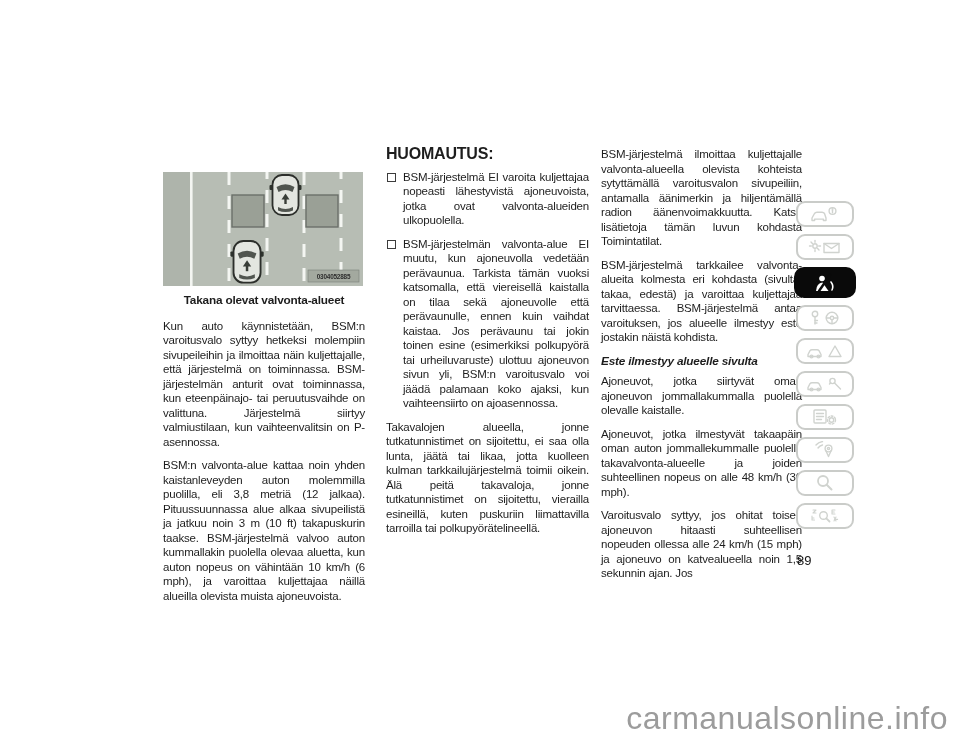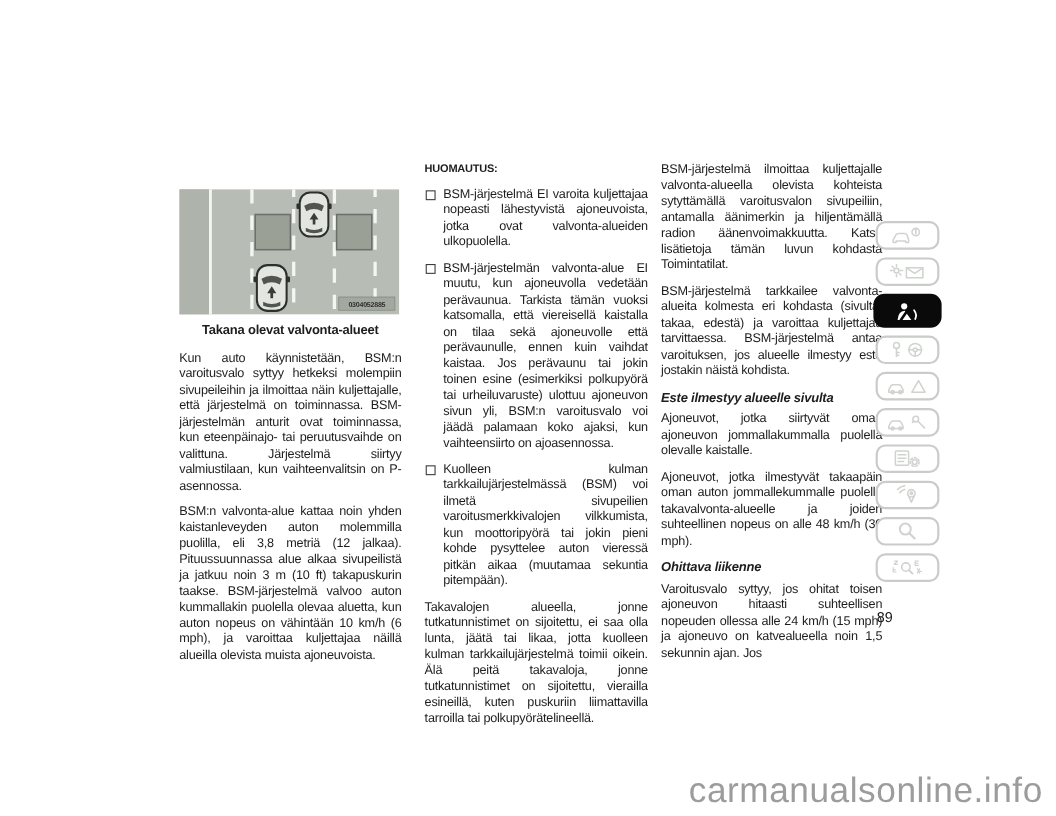--- a/index.html
+++ b/index.html
@@ -6,21 +6,21 @@
   .page{
     position:relative;width:960px;height:742px;background:#ffffff;overflow:hidden;
     font-family:"Liberation Sans", sans-serif;color:#1d1d1d;
   }
   .col{position:absolute;font-size:11.5px;line-height:14.5px;letter-spacing:-0.2px;}
   .col p{margin:0 0 9px 0;text-align:justify;}
   #col1{left:163px;top:172px;width:202px;}
   #col2{left:386px;top:147px;width:203px;}
   #col3{left:601px;top:147px;width:201px;}
   .caption{font-weight:bold;text-align:center;font-size:11.8px;margin:7px 0 11px 0;}
-  .note-heading{font-weight:bold;font-size:10px;margin:0 0 8px 0;}
+  .note-heading{font-weight:bold;font-size:16px;margin:0 0 8px 0;}
   .bullet{display:flex;margin:0 0 9px 0;}
   .bullet .sq{flex:0 0 auto;width:7px;height:7px;border:1.5px solid #3c3c3c;margin:3px 7px 0 1px;background:#fff;}
   .bullet .bt{text-align:justify;}
   .subhead{font-weight:bold;font-size:11.8px;margin:2px 0 6px 0;font-style:italic;}
   .page-number{position:absolute;left:797px;top:553px;font-size:13px;font-weight:normal;color:#141414;}
   .chapter-tabs{position:absolute;left:796px;top:201px;width:70px;}
   .tab{
     width:58px;height:26px;border:2px solid #caccc9;border-radius:9px;margin:0 0 7px 0;
     display:flex;align-items:center;justify-content:center;background:#fff;box-sizing:border-box;
   }
@@ -73,34 +73,29 @@
   <div class="col" id="col2">
     <div class="note-heading">HUOMAUTUS:</div>
     <div class="bullet">
       <span class="sq"></span>
       <span class="bt">BSM-järjestelmä EI varoita kuljettajaa nopeasti lähestyvistä ajoneuvoista, jotka ovat valvonta-alueiden ulkopuolella.</span>
     </div>
     <div class="bullet">
       <span class="sq"></span>
       <span class="bt">BSM-järjestelmän valvonta-alue EI muutu, kun ajoneuvolla vedetään perävaunua. Tarkista tämän vuoksi katsomalla, että viereisellä kaistalla on tilaa sekä ajoneuvolle että perävaunulle, ennen kuin vaihdat kaistaa. Jos perävaunu tai jokin toinen esine (esimerkiksi polkupyörä tai urheiluvaruste) ulottuu ajoneuvon sivun yli, BSM:n varoitusvalo voi jäädä palamaan koko ajaksi, kun vaihteensiirto on ajoasennossa.</span>
     </div>
-    <div class="bullet">
-      <span class="sq"></span>
-      <span class="bt">Kuolleen kulman tarkkailujärjestelmässä (BSM) voi ilmetä sivupeilien varoitusmerkkivalojen vilkkumista, kun moottoripyörä tai jokin pieni kohde pysyttelee auton vieressä pitkän aikaa (muutamaa sekuntia pitempään).</span>
-    </div>
     <p>Takavalojen alueella, jonne tutkatunnistimet on sijoitettu, ei saa olla lunta, jäätä tai likaa, jotta kuolleen kulman tarkkailujärjestelmä toimii oikein. Älä peitä takavaloja, jonne tutkatunnistimet on sijoitettu, vierailla esineillä, kuten puskuriin liimattavilla tarroilla tai polkupyörätelineellä.</p>
   </div>
 
   <div class="col" id="col3">
     <p>BSM-järjestelmä ilmoittaa kuljettajalle valvonta-alueella olevista kohteista sytyttämällä varoitusvalon sivupeiliin, antamalla äänimerkin ja hiljentämällä radion äänenvoimakkuutta. Katso lisätietoja tämän luvun kohdasta Toimintatilat.</p>
     <p>BSM-järjestelmä tarkkailee valvonta-alueita kolmesta eri kohdasta (sivulta, takaa, edestä) ja varoittaa kuljettajaa tarvittaessa. BSM-järjestelmä antaa varoituksen, jos alueelle ilmestyy este jostakin näistä kohdista.</p>
     <div class="subhead">Este ilmestyy alueelle sivulta</div>
     <p>Ajoneuvot, jotka siirtyvät oman ajoneuvon jommallakummalla puolella olevalle kaistalle.</p>
     <p>Ajoneuvot, jotka ilmestyvät takaapäin oman auton jommallekummalle puolelle takavalvonta-alueelle ja joiden suhteellinen nopeus on alle 48 km/h (30 mph).</p>
-    <div class="subhead">Ohittava liikenne</div>
     <p>Varoitusvalo syttyy, jos ohitat toisen ajoneuvon hitaasti suhteellisen nopeuden ollessa alle 24 km/h (15 mph) ja ajoneuvo on katvealueella noin 1,5 sekunnin ajan. Jos</p>
   </div>
 
   <div class="page-number">89</div>
 
   <nav class="chapter-tabs">
     <div class="tab">
       <svg width="40" height="18" viewBox="0 0 40 18">
         <path d="M7 13 l2.5-4.5 q0.8-1.2 2.5-1.2 h5 q1.7 0 2.5 1.2 L21 13 v2.5 h-2.6 v-1.4 h-8.8 v1.4 H7 z"></path>
         <circle cx="27.5" cy="6" r="3.4"></circle>

